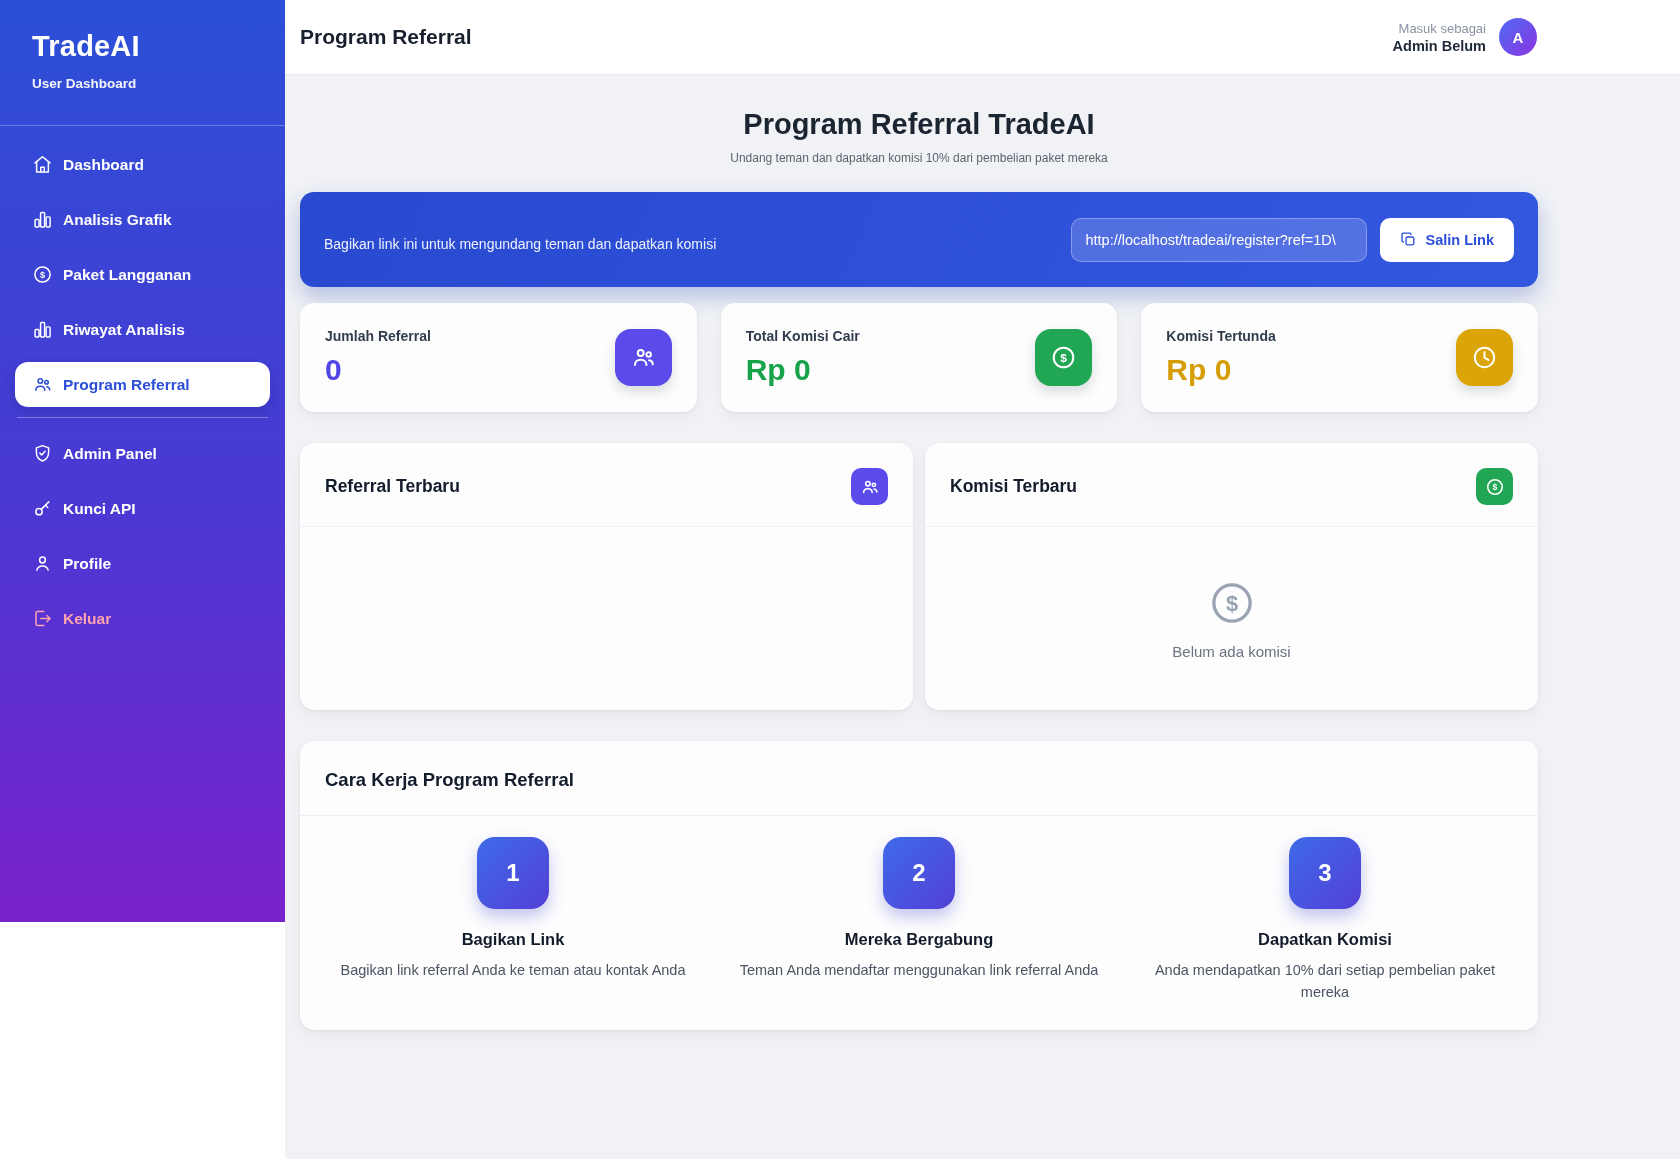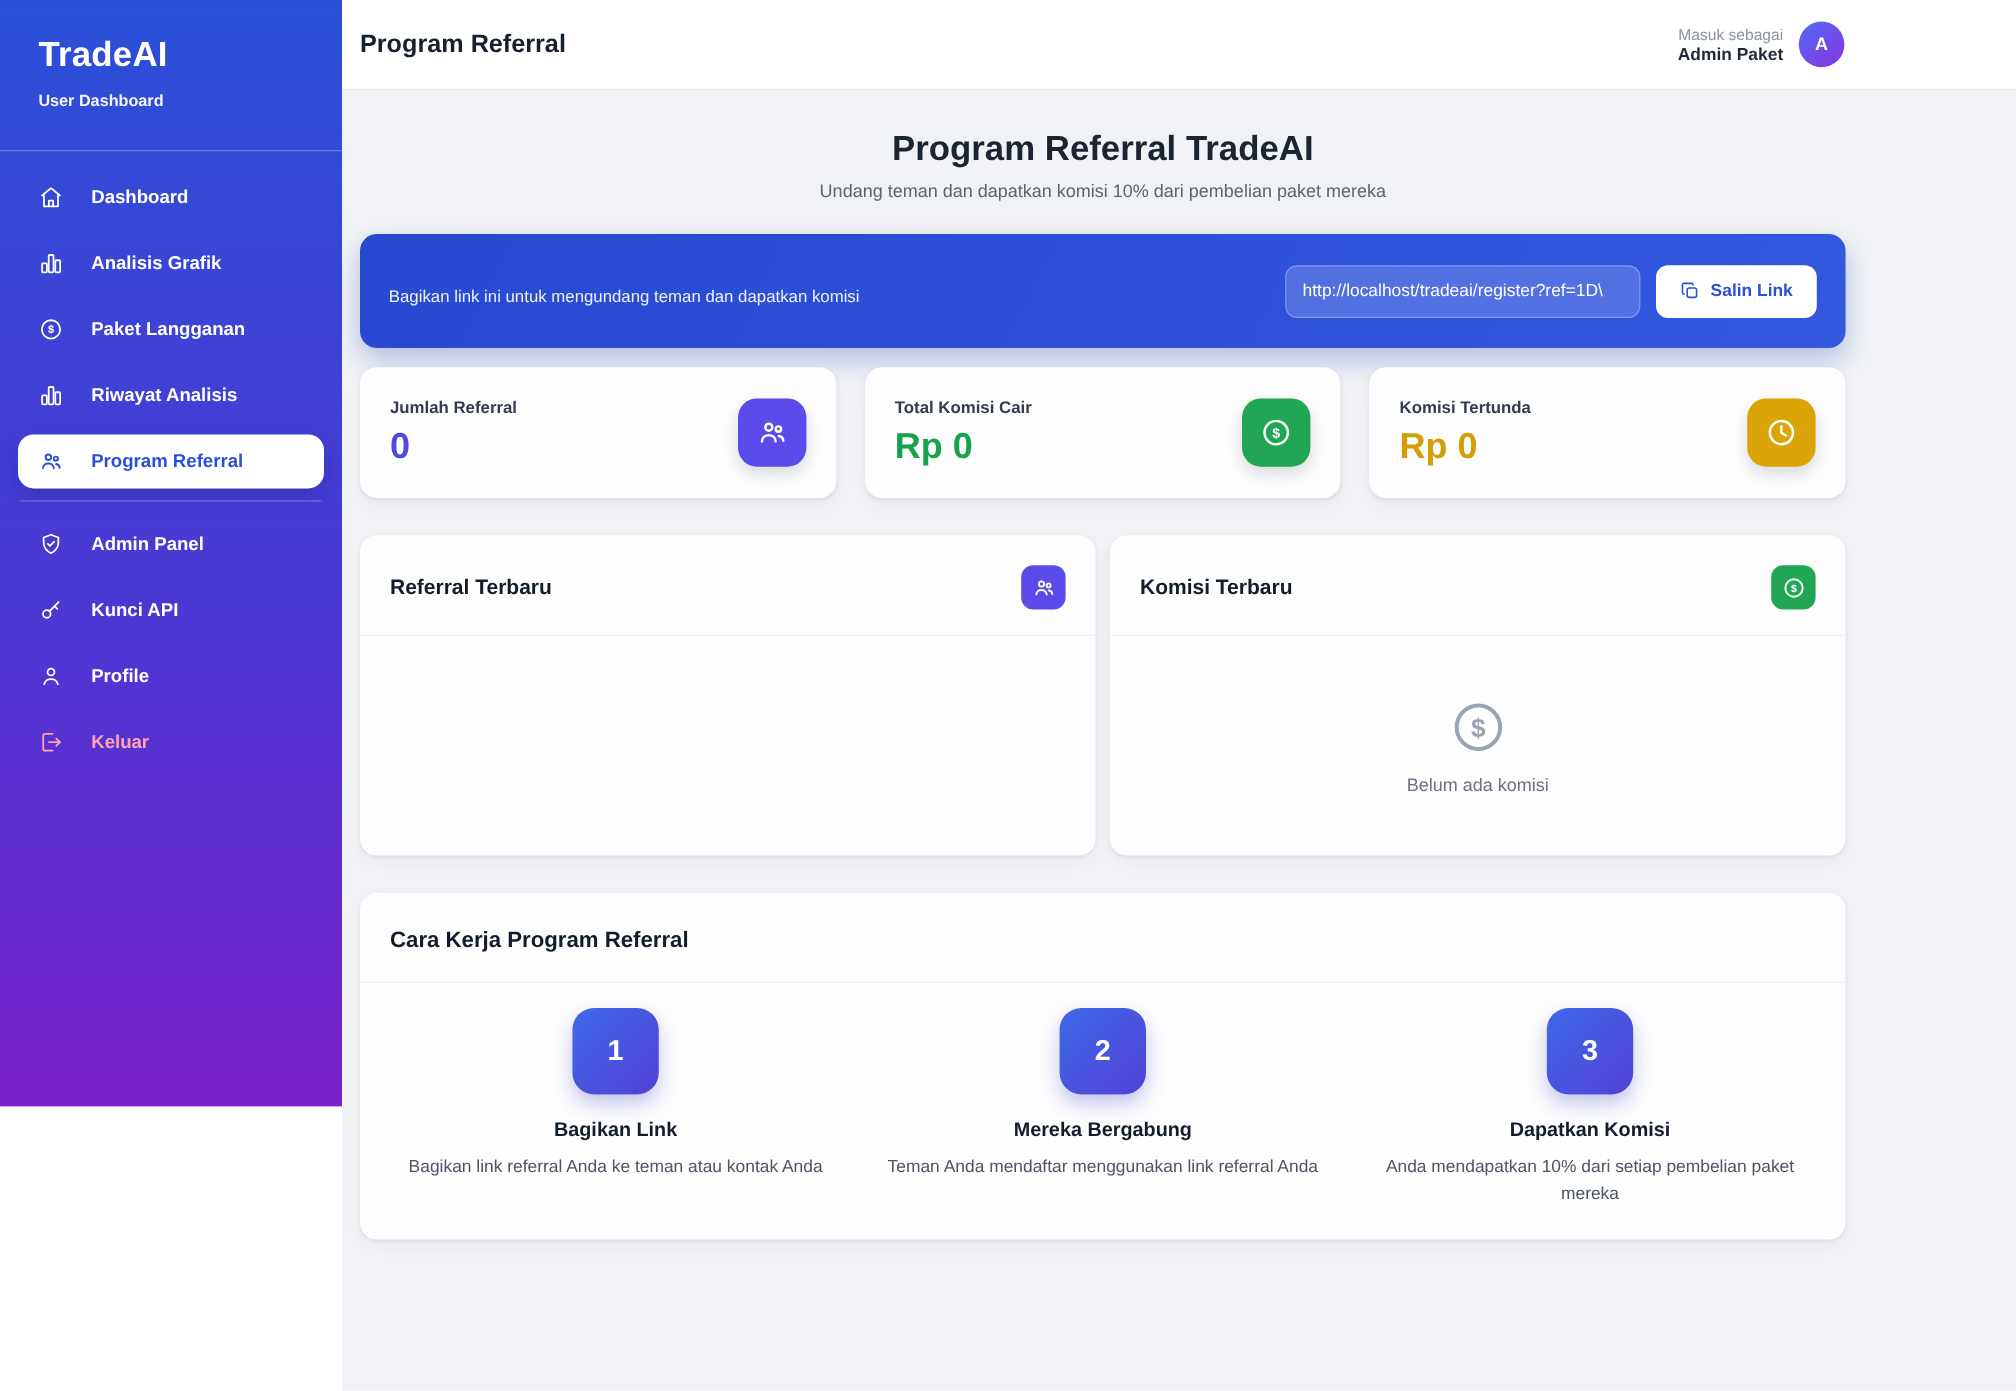--- a/index.html
+++ b/index.html
@@ -17,21 +17,21 @@
     position: absolute; left: 0; top: 0;
     width: 285px; height: 922px;
     background: linear-gradient(180deg, #2b50d7 0%, #4b38d3 55%, #7a22cb 100%);
     color: #fff;
   }
   .side-head { padding: 30px 32px 34px; border-bottom: 1px solid rgba(255,255,255,0.28); }
   .brand { font-size: 29px; font-weight: 700; letter-spacing: .2px; }
   .brand-sub { margin-top: 13px; font-size: 13.5px; font-weight: 600; opacity: .95; }
   .side-menu { padding: 16px 15px 0; }
   .side-item {
-    display: flex; align-items: center; gap: 23px;
+    display: flex; align-items: center; gap: 10px;
     padding: 12px 17px; margin-bottom: 10px;
     border-radius: 13px; cursor: pointer;
     font-size: 15.5px; font-weight: 600; color: #ffffff;
     text-decoration: none;
   }
   .side-item .s-icon { width: 21px; height: 21px; display: inline-flex; }
   .side-item .s-icon svg { width: 100%; height: 100%; }
   .side-item.active {
     background: #ffffff; color: #2b50d7;
     box-shadow: 0 6px 14px rgba(10,20,80,.18);
@@ -61,21 +61,21 @@
     color: #fff; font-size: 15px; font-weight: 700;
     display: flex; align-items: center; justify-content: center;
     cursor: pointer;
   }
 
   .content { padding: 0 142px 30px 15px; }
 
   
   .hero { text-align: center; margin-top: 33px; }
   .hero h2 { font-size: 29px; font-weight: 700; color: #1b2431; }
-  .hero p { font-size: 15px; color: #5c6470; margin-top: 10px; }
+  .hero p { font-size: 12px; color: #5c6470; margin-top: 10px; }
 
   
   .banner {
     margin-top: 27px; height: 95px; border-radius: 14px;
     background: linear-gradient(115deg, #2849d0 0%, #3457e0 100%);
     box-shadow: 0 10px 22px rgba(30,60,180,.28);
     display: flex; align-items: center; justify-content: space-between;
     padding: 0 24px; color: #fff;
   }
   .banner-text h3 { font-size: 20px; font-weight: 700; }
@@ -273,21 +273,21 @@
     </nav>
   </aside>
 
   <div class="main">
 
     <header class="header">
       <h1 class="page-title">Program Referral</h1>
       <div class="user-box">
         <div class="user-meta">
           <div class="login-as">Masuk sebagai</div>
-          <div class="user-name">Admin Paket</div>
+          <div class="user-name">Admin Belum</div>
         </div>
         <div class="avatar">A</div>
       </div>
     </header>
 
     <div class="content">
 
       <div class="hero">
         <h2>Program Referral TradeAI</h2>
         <p>Undang teman dan dapatkan komisi 10% dari pembelian paket mereka</p>

